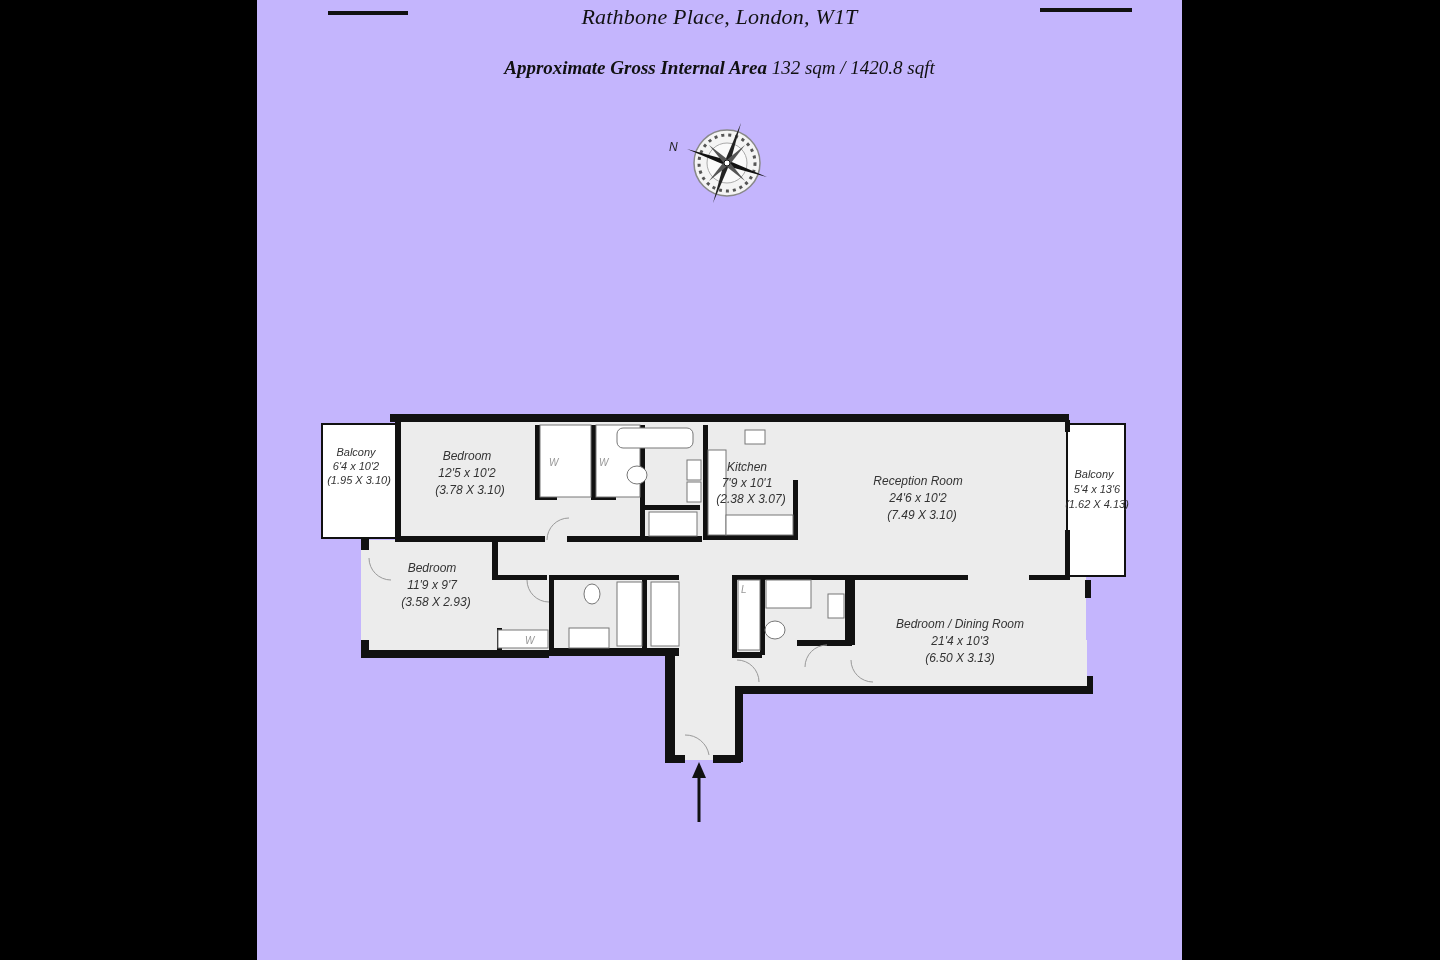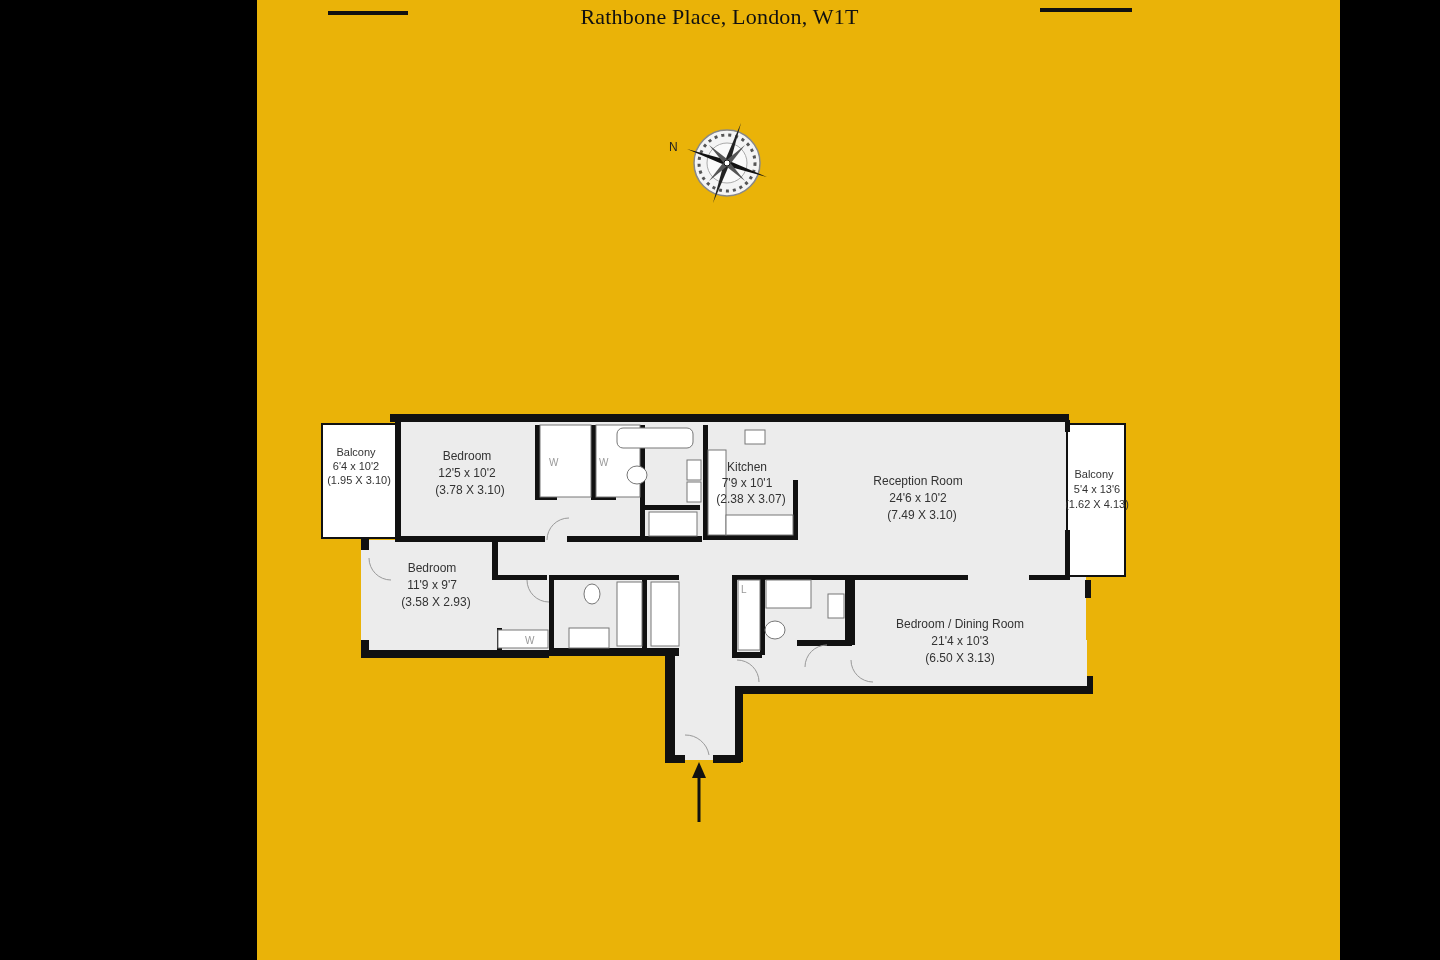--- a/index.html
+++ b/index.html
@@ -1,32 +1,36 @@
 <!DOCTYPE html>
 <html><head>
 <meta charset="utf-8">
 <style>
   html, body { margin:0; padding:0; }
   body { width:1440px; height:960px; background:#000; position:relative; overflow:hidden; font-family:"Liberation Sans", sans-serif; }
-  .page { position:absolute; left:257px; top:0; width:1083px; height:960px; background:#eab308; }
+  .page { position:absolute; left:257px; top:0; width:925px; height:960px; background:#c4b5fd;font-style:italic; }
   .rule { position:absolute; height:4px; background:#111; }
   .title { position:absolute; left:0; width:925px; top:4px; text-align:center; font-family:"Liberation Serif", serif; font-size:22px; color:#111; letter-spacing:0.2px; }
   .subtitle { position:absolute; left:0; width:925px; top:57px; text-align:center; font-family:"Liberation Serif", serif; font-size:19px; color:#111; }
   .subtitle b { font-weight:bold; }
   .floor-label { position:absolute; left:0; width:925px; top:888px; text-align:center; font-family:"Liberation Serif", serif; font-size:21px; color:#222; }
   svg.plan { position:absolute; left:0; top:0; }
   .lbl { font-family:"Liberation Sans", sans-serif; font-size:12px; fill:#333; }
 </style>
 </head>
 <body>
 
 <div class="page">
   <div class="rule" style="left:71px; top:11px; width:80px;"></div>
   <div class="rule" style="left:783px; top:8px; width:92px;"></div>
   <div class="title">Rathbone Place, London, W1T</div>
+  <div class="subtitle">
+    <b>Approximate Gross Internal Area</b>
+    <span>132 sqm / 1420.8 sqft</span>
+  </div>
 
   <svg class="plan" width="925" height="960" viewBox="0 0 925 960">
 
     <g transform="translate(470,163)">
       <circle r="33" fill="#f4f4f4" stroke="#888" stroke-width="1.5"></circle>
       <circle r="28" fill="none" stroke="#555" stroke-width="3" stroke-dasharray="3 4"></circle>
       <circle r="20" fill="#fafafa" stroke="#aaa" stroke-width="1"></circle>
       <polygon points="-40,-14 0,-3 40,14 0,3" fill="#111"></polygon>
       <polygon points="14,-40 3,0 -14,40 -3,0" fill="#222"></polygon>
       <polygon points="-18,-18 0,-4 18,18 0,4" fill="#555"></polygon>

